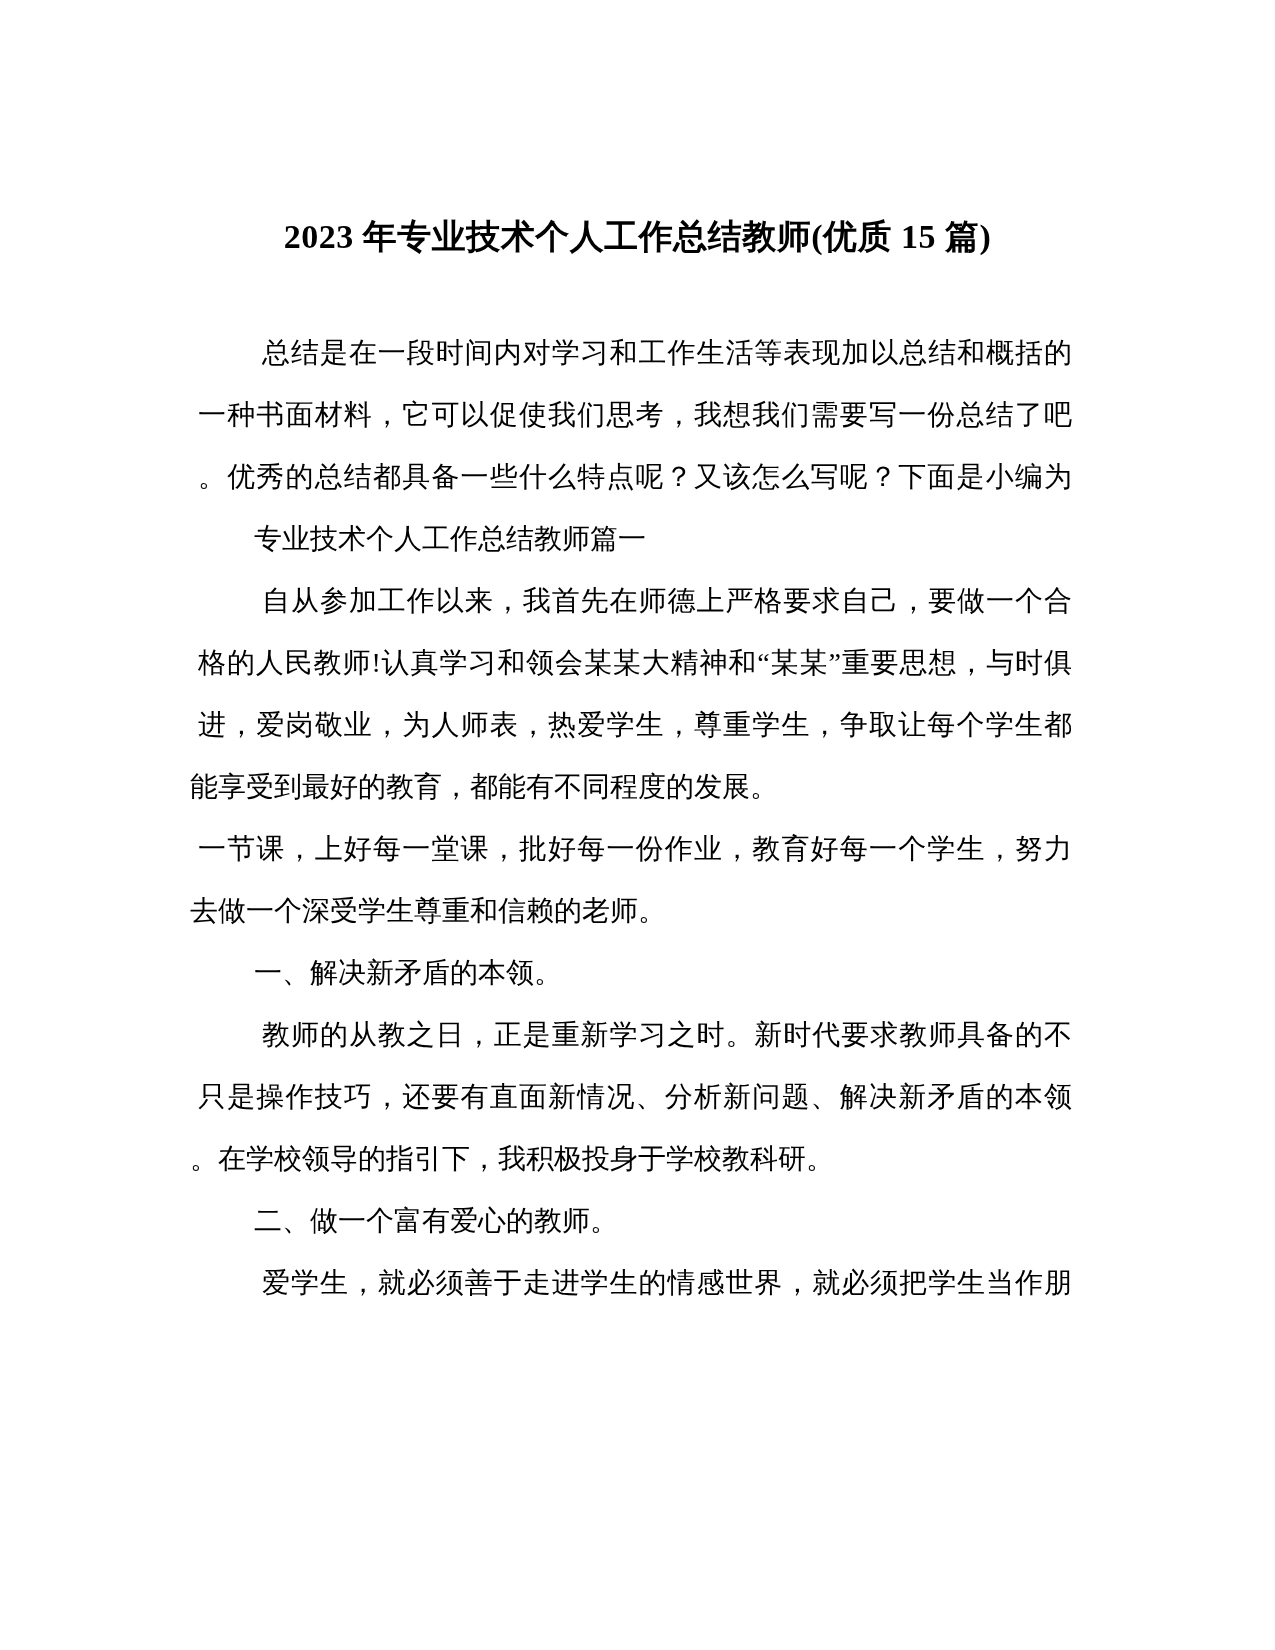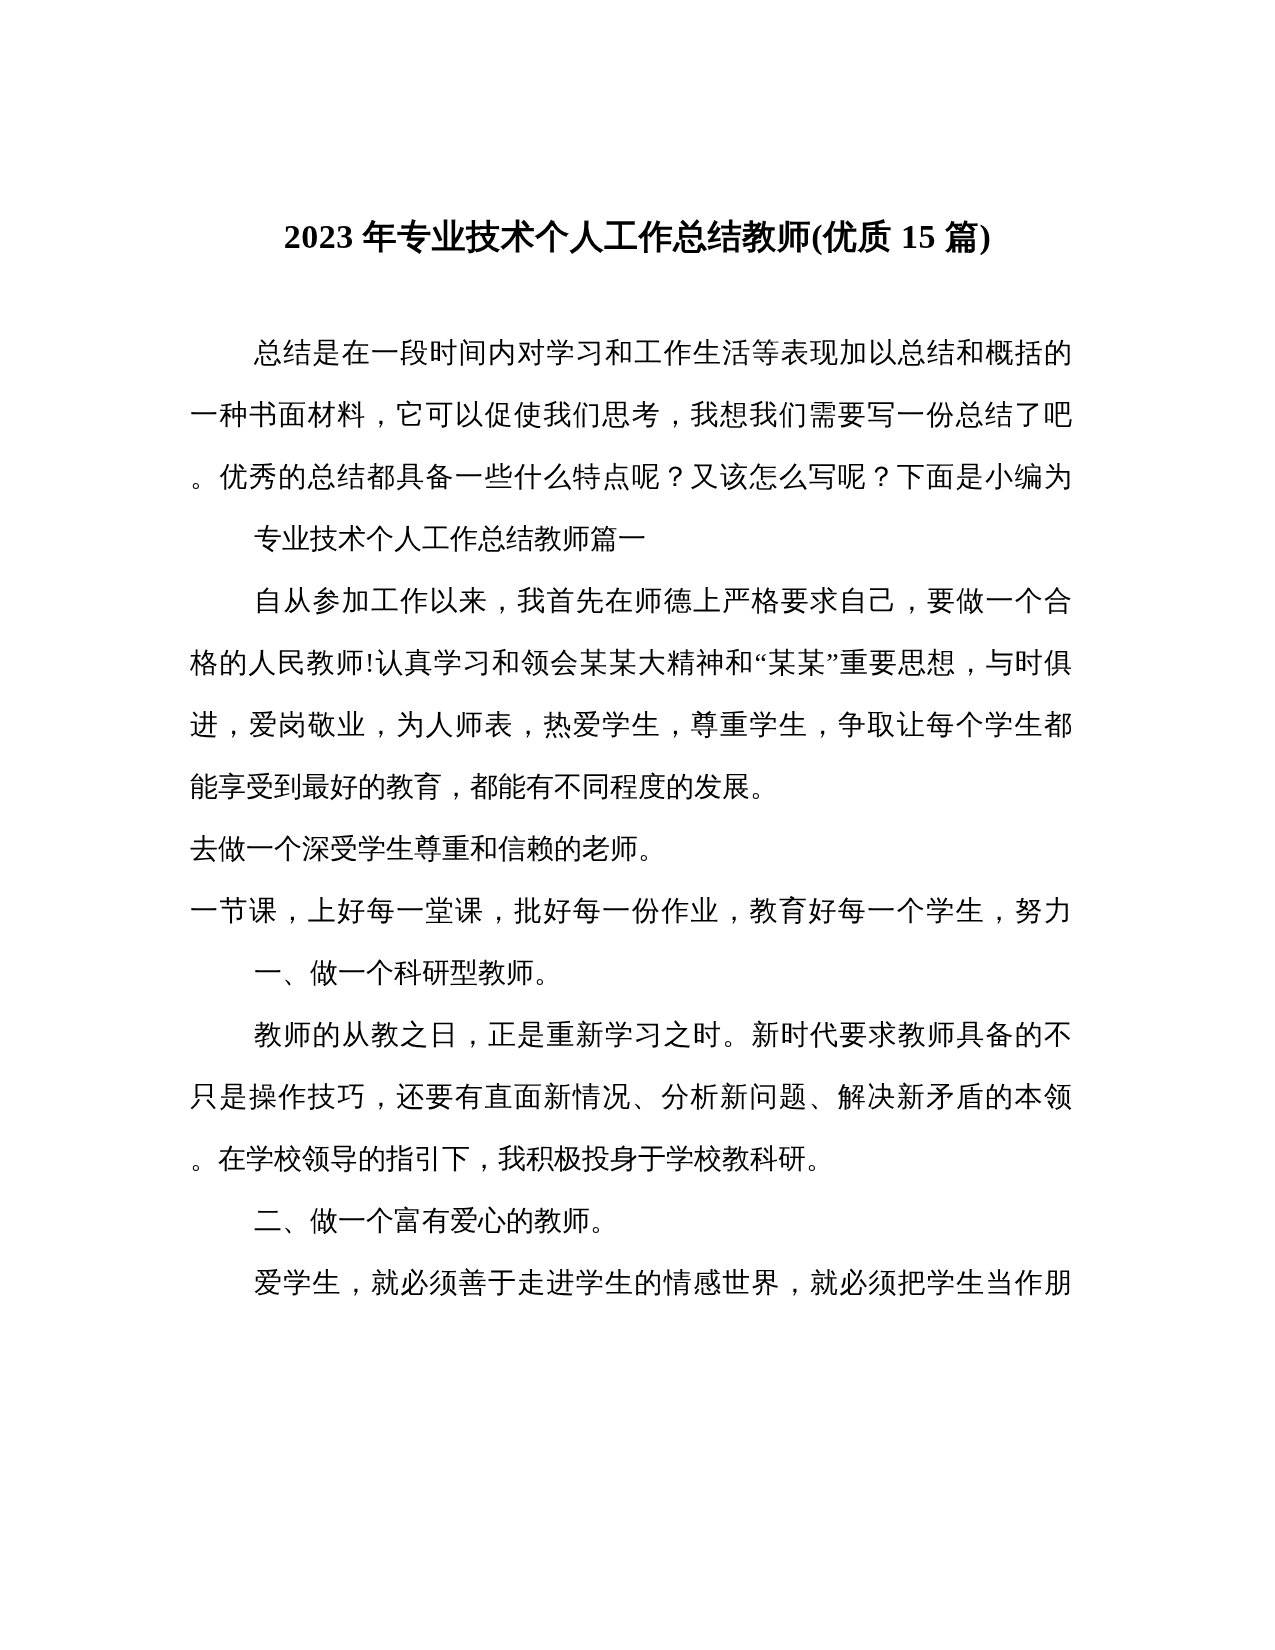--- a/index.html
+++ b/index.html
@@ -40,20 +40,21 @@
     line-height: 62px;
     overflow: hidden;
     text-align: left;
   }
   .indent {
     text-indent: 64px;
   }
   .just {
     text-align: justify;
     text-align-last: justify;
+    margin-left: 8px;
   }
 </style>
 </head>
 <body>
 
 <div class="page">
   <h1 class="doc-title">2023 年专业技术个人工作总结教师(优质 15 篇)</h1>
 
   <div class="doc-body">
 
@@ -61,24 +62,24 @@
     <div class="line just">一种书面材料，它可以促使我们思考，我想我们需要写一份总结了吧</div>
     <div class="line just">。优秀的总结都具备一些什么特点呢？又该怎么写呢？下面是小编为</div>
 
     <div class="line indent">专业技术个人工作总结教师篇一</div>
 
     <div class="line indent just">自从参加工作以来，我首先在师德上严格要求自己，要做一个合</div>
     <div class="line just">格的人民教师!认真学习和领会某某大精神和“某某”重要思想，与时俱</div>
     <div class="line just">进，爱岗敬业，为人师表，热爱学生，尊重学生，争取让每个学生都</div>
     <div class="line">能享受到最好的教育，都能有不同程度的发展。</div>
 
+    <div class="line just">一节课，上好每一堂课，批好每一份作业，教育好每一个学生，努力</div>
     <div class="line">去做一个深受学生尊重和信赖的老师。</div>
-    <div class="line just">一节课，上好每一堂课，批好每一份作业，教育好每一个学生，努力</div>
 
-    <div class="line indent">一、做一个科研型教师。</div>
+    <div class="line indent">一、解决新矛盾的本领。</div>
 
     <div class="line indent just">教师的从教之日，正是重新学习之时。新时代要求教师具备的不</div>
     <div class="line just">只是操作技巧，还要有直面新情况、分析新问题、解决新矛盾的本领</div>
     <div class="line">。在学校领导的指引下，我积极投身于学校教科研。</div>
 
     <div class="line indent">二、做一个富有爱心的教师。</div>
 
     <div class="line indent just">爱学生，就必须善于走进学生的情感世界，就必须把学生当作朋</div>
   </div>
 </div>

